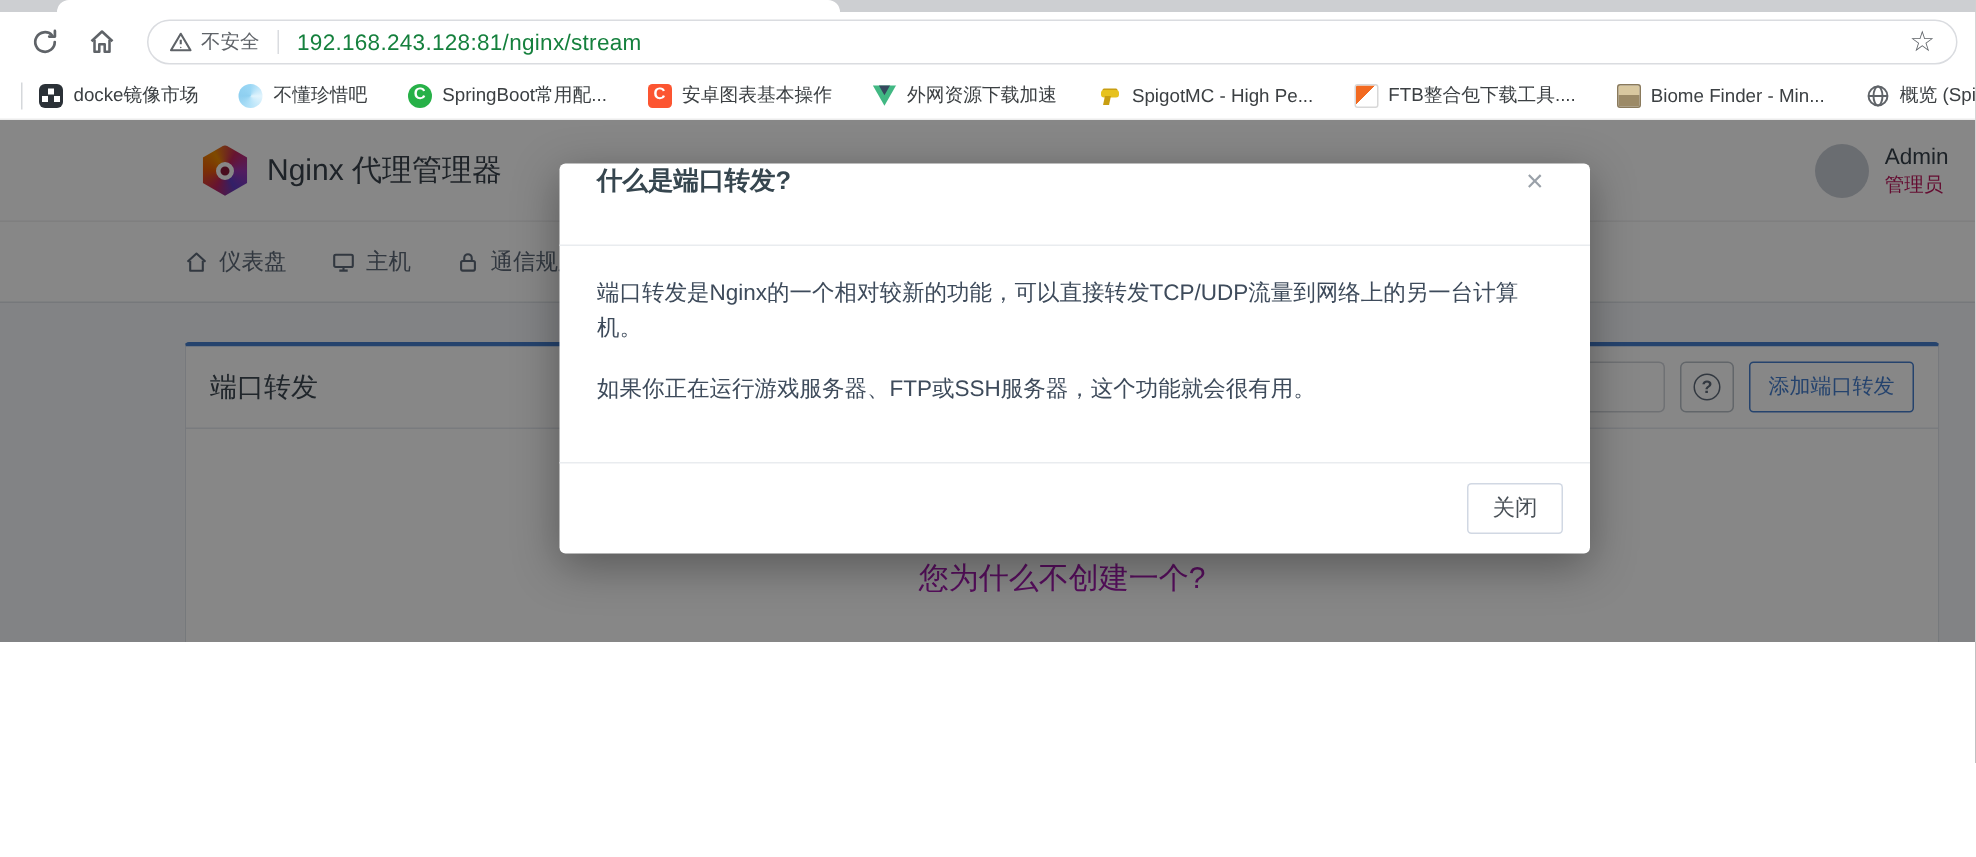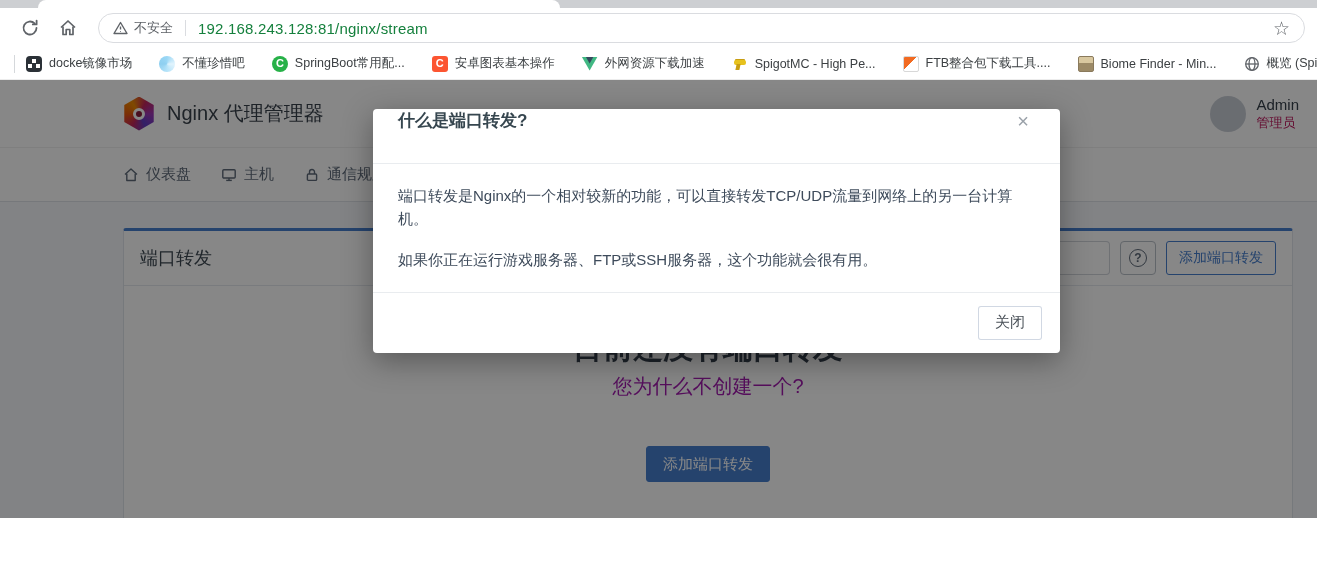--- a/index.html
+++ b/index.html
@@ -1,18 +1,18 @@
 <!DOCTYPE html>
 <html><head>
 <meta charset="utf-8">
 <style>
   * { margin:0; padding:0; box-sizing:border-box; }
   html,body { width:1317px; }
   body { font-family:"Liberation Sans","DejaVu Sans",sans-serif; background:#fff; }
-  .screen { position:relative; width:1317px; height:518px; overflow:hidden; background:#fff; }
+  .screen { position:relative; width:1317px; height:428px; overflow:hidden; background:#fff; }
 
   
   .tabstrip { position:relative; height:8px; background:#cdcfd2; }
   .active-tab { position:absolute; left:38px; top:0; width:522px; height:8px; background:#fff; border-radius:8px 8px 0 0; }
 
   .toolbar { height:40px; background:#fff; display:flex; align-items:center; padding:0 12px 0 14px; }
   .tb-btn { width:32px; height:32px; border:none; background:transparent; border-radius:50%; display:flex; align-items:center; justify-content:center; margin-right:6px; cursor:pointer; }
   .omnibox { flex:1; height:30px; margin-left:8px; border:1px solid #dadce0; border-radius:15px; display:flex; align-items:center; padding:0 10px 0 14px; background:#fff; }
   .sec-chip { display:flex; align-items:center; gap:6px; color:#5f6368; font-size:13px; }
   .omni-divider { width:1px; height:16px; background:#dadce0; margin:0 12px; }
@@ -34,21 +34,21 @@
   .fav-redc::after { content:"C"; }
   .fav-vue { height:14px; clip-path:polygon(0 0,50% 100%,100% 0); background:#41b883; }
   .fav-vue::after { content:""; position:absolute; left:25%; top:0; width:50%; height:50%; clip-path:polygon(0 0,50% 100%,100% 0); background:#35495e; }
   .fav-spigot::before { content:""; position:absolute; left:2px; top:4px; width:12px; height:5px; background:#e7c21e; border-radius:2px; box-shadow:0 -2px 0 -1px #c89e12; }
   .fav-spigot::after { content:""; position:absolute; left:4px; top:8px; width:4px; height:6px; background:#c89e12; transform:skewX(-12deg); }
   .fav-ftb { background:linear-gradient(135deg,#f26a21 0 46%,#ffffff 46% 100%); border:1px solid #d8d8d8; border-radius:2px; }
   .fav-mc { background:linear-gradient(#d9c8a0 0 45%,#9c8a67 45% 100%); border:1px solid #8a7a5c; border-radius:2px; }
 
   
   .viewport { position:relative; height:491px; background:#f5f7fb; overflow:hidden; }
-  .app-header { height:67px; background:#fff; display:flex; align-items:center; }
+  .app-header { height:67px; background:#fff; display:flex; align-items:center;padding-left:11px; }
   .brand { display:flex; align-items:center; gap:12px; margin-left:123px; }
   .npm-logo { width:32px; height:34px; clip-path:polygon(50% 0,96% 25%,96% 75%,50% 100%,4% 75%,4% 25%);
     background:conic-gradient(from 210deg,#c2255c,#e8590c,#f08c00,#c2255c,#9c36b5,#5f3dc4,#c2255c);
     display:flex; align-items:center; justify-content:center; }
   .npm-ring { width:12px; height:12px; border:3.5px solid #fff; border-radius:50%; background:#8a1c3c; }
   .brand-title { font-size:20px; color:#39424c; }
   .user { margin-left:auto; margin-right:18px; display:flex; align-items:center; gap:10px; cursor:pointer; }
   .avatar { width:36px; height:36px; border-radius:50%; background:#c9ced6; }
   .user-name { font-size:15px; color:#36404a; line-height:1.25; }
   .user-role { font-size:13px; color:#be185d; line-height:1.25; }
@@ -71,21 +71,21 @@
   .empty-title { font-size:30px; line-height:36px; font-weight:700; color:#384250; }
   .empty-sub { margin-top:8px; font-size:20px; line-height:24px; color:#a21caf; }
   .btn-primary { margin-top:48px; height:36px; padding:0 16px; background:#467fcf; border:1px solid #467fcf; color:#fff; border-radius:3px; font-size:15px; cursor:pointer; font-family:inherit; }
 
   
   .overlay { position:absolute; inset:0; background:rgba(0,0,0,.47); z-index:10; }
   .modal { position:absolute; left:373px; top:29px; width:687px; background:#fff; border-radius:4px; z-index:20; box-shadow:0 8px 30px rgba(0,0,0,.35); }
   .modal-header { height:55px; display:flex; align-items:flex-start; padding:0 25px; border-bottom:1px solid #e9ecef; }
   .modal-title { font-size:17px; font-weight:700; color:#36464f; }
   .modal-close { margin-left:auto; background:none; border:none; font-size:20px; color:#9aa1a9; cursor:pointer; line-height:1; padding:2px 6px; }
-  .modal-body { padding:20px 25px 4px; border-bottom:1px solid #e9ecef; }
+  .modal-body { padding:20px 25px 20px; border-bottom:1px solid #e9ecef; }
   .modal-body p { font-size:15px; line-height:1.55; color:#3e4b5b; margin-bottom:17px; }
   .modal-footer { padding:13px 18px; text-align:right; }
   .btn-secondary { height:34px; padding:0 16px; background:#fff; border:1px solid rgba(0,40,100,.18); color:#495057; border-radius:3px; font-size:15px; cursor:pointer; font-family:inherit; }
 </style>
 </head>
 <body>
 
 <div class="screen">
 
   <div class="tabstrip">

